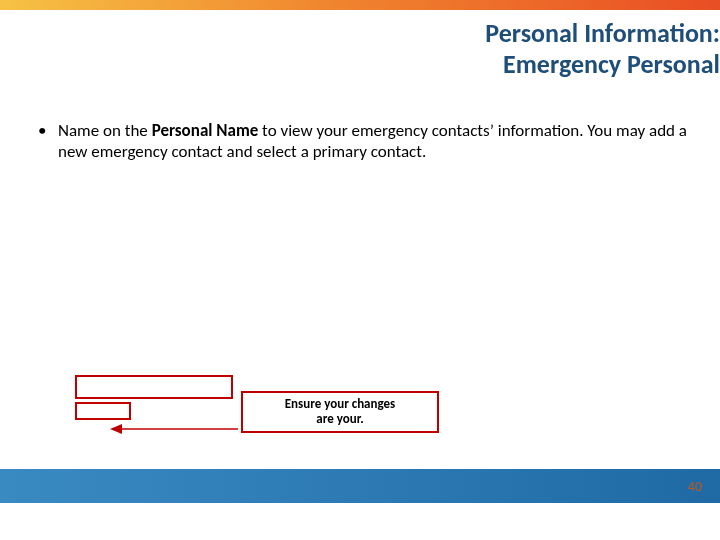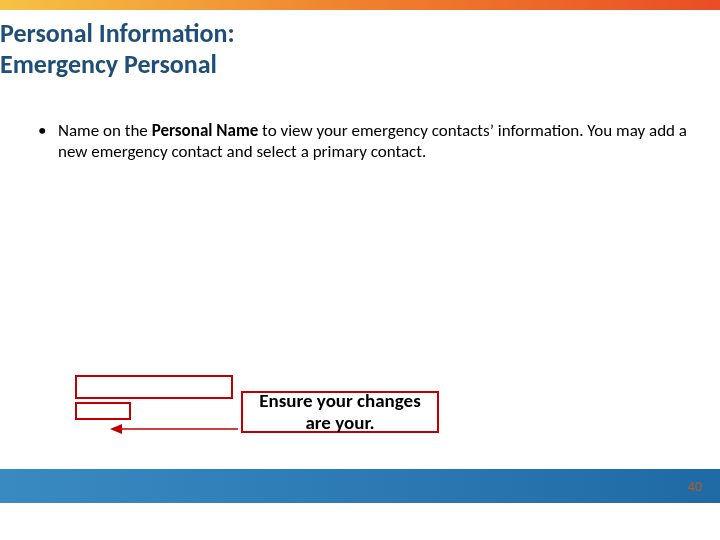--- a/index.html
+++ b/index.html
@@ -1,28 +1,28 @@
 <!DOCTYPE html>
 <html><head>
 <meta charset="utf-8">
 <style>
   * { box-sizing: border-box; margin: 0; padding: 0; }
   html, body { width: 720px; height: 540px; font-family: Calibri, "Segoe UI", Arial, sans-serif; background: #fff; overflow: hidden; }
   .slide { position: relative; width: 720px; height: 540px; }
   .top-bar { position: absolute; top: 0; left: 0; width: 720px; height: 10px; background: linear-gradient(to right, #f6c244 0%, #f0862f 45%, #e94e24 100%); }
-  .title { position: absolute; top: 18px; left: 0; width: 720px; text-align: left; color: #1f4e79; font-weight: 700; font-size: 26px; line-height: 1.2; }
+  .title { position: absolute; top: 18px; left: 0; width: 720px; text-align: right; color: #1f4e79; font-weight: 700; font-size: 26px; line-height: 1.2; }
   .bullet-area { position: absolute; top: 120px; left: 30px; width: 660px; color: #000; font-size: 17px; line-height: 1.25; }
   .bullet-area ul { list-style: none; }
   .bullet-area li { position: relative; padding-left: 28px; }
   .bullet-area li::before { content: "•"; position: absolute; left: 8px; top: 0; color: #000; font-size: 17px; }
   .bold { font-weight: 700; }
   .red-box-1 { position: absolute; left: 75px; top: 375px; width: 158px; height: 24px; border: 2px solid #c00000; }
   .red-box-2 { position: absolute; left: 75px; top: 402px; width: 56px; height: 18px; border: 2px solid #c00000; }
   .arrow { position: absolute; left: 110px; top: 422px; width: 130px; height: 14px; pointer-events: none; }
-  .callout { position: absolute; left: 241px; top: 391px; width: 198px; height: 42px; border: 2px solid #c00000; background: #fff; display: flex; align-items: center; justify-content: center; text-align: center; font-size: 19px; font-weight: 700; line-height: 1.15; color: #000; }
+  .callout { position: absolute; left: 241px; top: 391px; width: 198px; height: 42px; border: 2px solid #c00000; background: #fff; display: flex; align-items: center; justify-content: center; text-align: center; font-size: 13px; font-weight: 700; line-height: 1.15; color: #000; }
   .bottom-bar { position: absolute; left: 0; top: 469px; width: 720px; height: 34px; background: linear-gradient(to right, #3a8ac2 0%, #1f6aa5 100%); }
   .page-num { position: absolute; right: 18px; top: 478px; font-size: 14px; color: #b85a1a; margin-left: 26px; }
 </style>
 </head>
 <body>
 
 <div class="slide">
 
   <div class="top-bar"></div>
 

